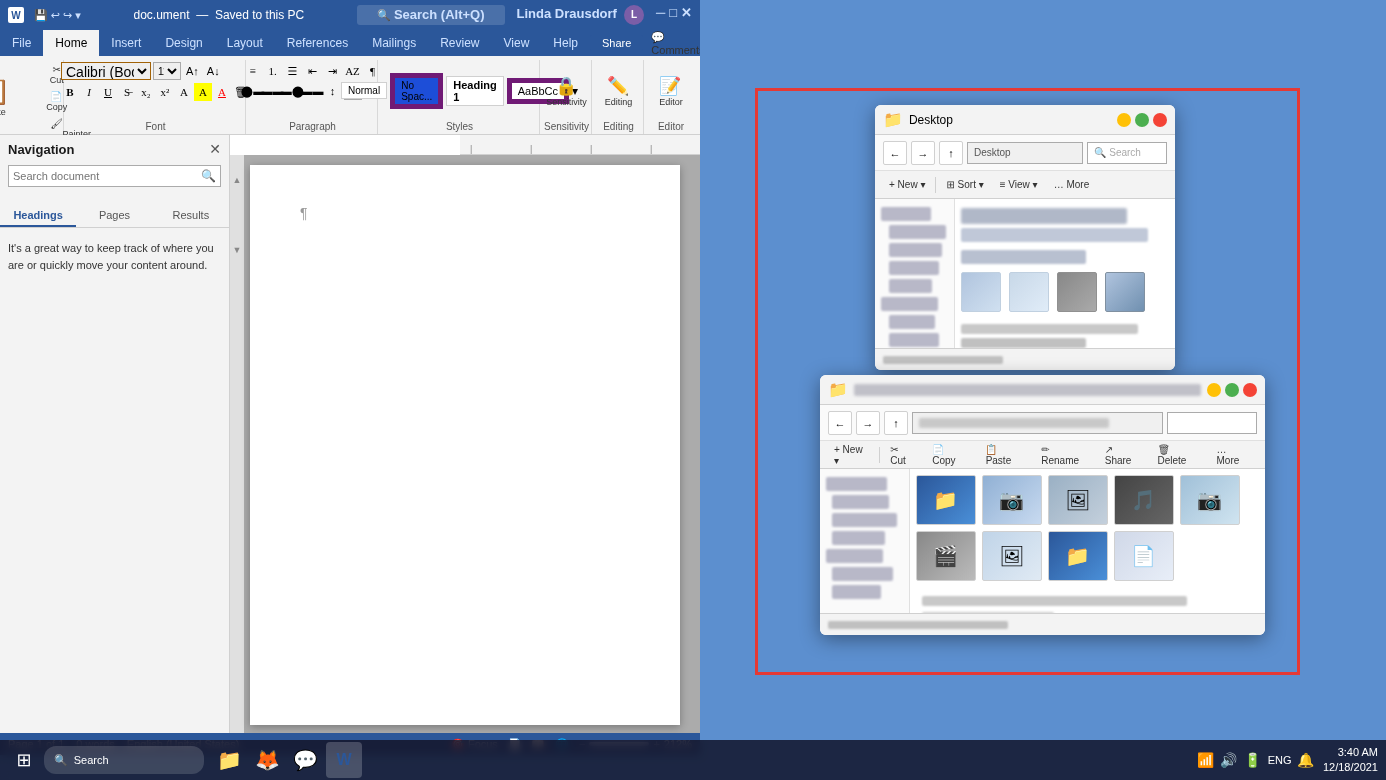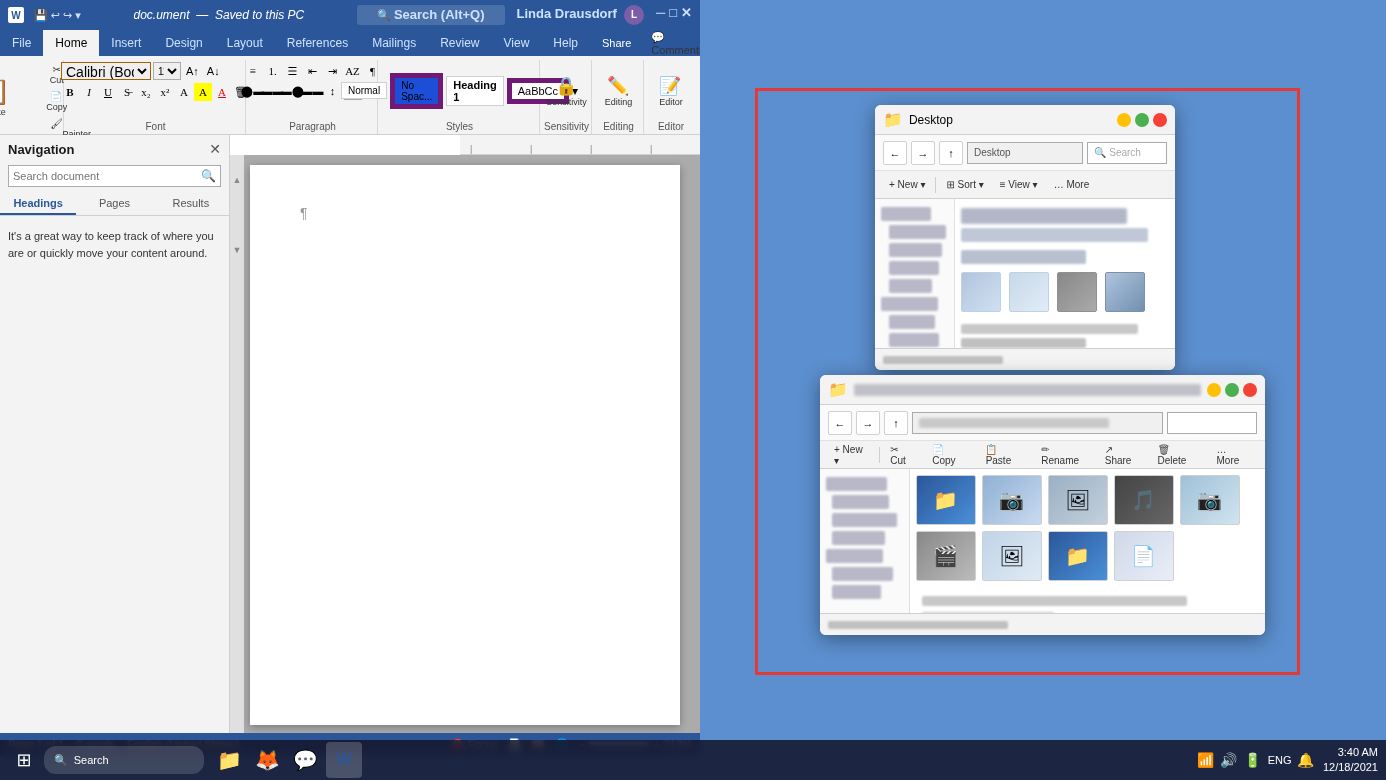--- a/index.html
+++ b/index.html
@@ -53,21 +53,20 @@
     .title-bar-qs {
       display: flex; gap: 3px; margin-left: 6px;
     }
     .title-bar-qs span {
       font-size: 11px; color: #cce0ff; cursor: pointer;
     }
     .title-text {
       flex: 1;
       text-align: center;
       font-size: 12px;
-      font-style: italic;
     }
     .title-bar-controls {
       display: flex; gap: 4px; font-weight: bold;
     }
     .title-bar-controls span {
       font-size: 13px; cursor: pointer; color: #cce0ff;
     }
 
     
     .ribbon {
@@ -221,21 +220,21 @@
     }
     .nav-title {
       font-size: 13px;
       font-weight: 600;
       color: #1a1a1a;
     }
     .nav-close { cursor: pointer; font-size: 14px; color: #555; }
     .nav-search {
       display: flex;
       align-items: center;
-      margin: 2px 8px 6px 8px;
+      margin: 2px 8px 18px 8px;
       border: 1px solid #ababab;
       background: white;
       height: 22px;
     }
     .nav-search input {
       flex: 1;
       border: none;
       outline: none;
       font-size: 11px;
       padding: 0 4px;

